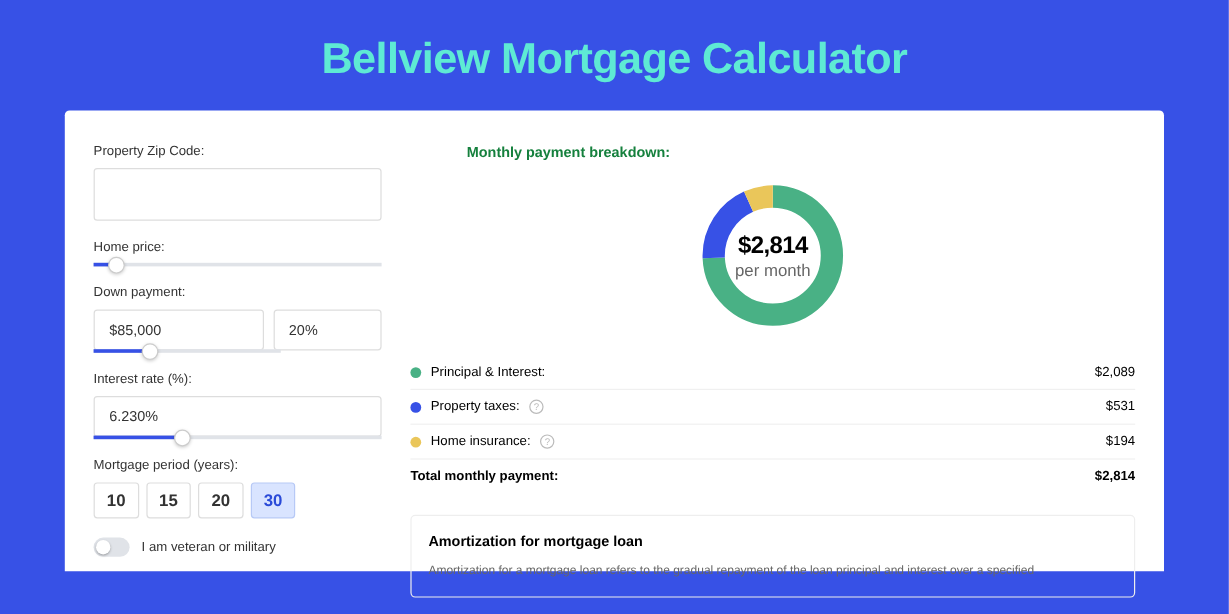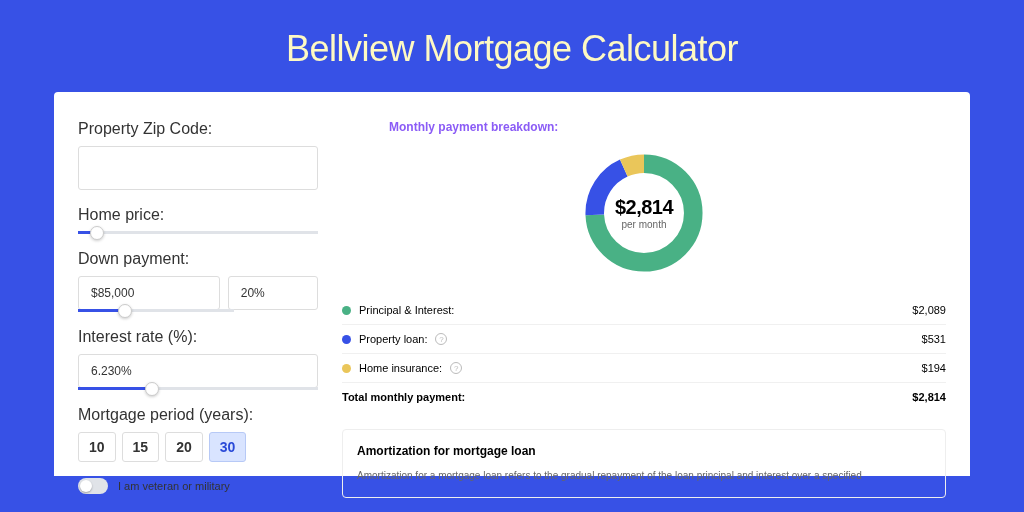--- a/index.html
+++ b/index.html
@@ -8,39 +8,39 @@
       background: #3751E6;
       width: 1024px;
       height: 512px;
       overflow: hidden;
     }
     .outer-frame {
       padding: 0 54px;
       height: 100%;
     }
     .page-title {
-      color: #fef9c3;
+      color: #5eead4;
       font-size: 36px;
-      font-weight: 400;
+      font-weight: 700;
       text-align: center;
       padding: 28px 0 22px;
       letter-spacing: -0.5px;
     }
     .card {
       background: #fff;
       border-radius: 4px 4px 0 0;
       display: flex;
       height: calc(100% - 128px);
       padding: 28px 24px 0;
       gap: 24px;
     }
     .left-col { width: 240px; flex-shrink: 0; }
     .right-col { flex: 1; }
     .field-label {
-      font-size: 16px;
+      font-size: 11px;
       color: #333;
       margin-bottom: 8px;
       display: block;
     }
     .field-group { margin-bottom: 16px; position: relative; }
     .text-input {
       width: 100%;
       border: 1px solid #ddd;
       border-radius: 3px;
       padding: 9px 12px;
@@ -101,41 +101,41 @@
       left: 2px; top: 2px;
       width: 12px; height: 12px;
       background: #fff;
       border-radius: 50%;
       box-shadow: 0 1px 2px rgba(0,0,0,0.3);
     }
     .toggle-label { font-size: 11px; color: #333; }
     .section-heading {
       font-size: 12px;
       font-weight: 700;
-      color: #8b5cf6;
+      color: #15803d;
       margin-bottom: 14px;
       padding-left: 47px;
     }
     .donut-wrap { display: flex; justify-content: center; margin-bottom: 18px; }
     .donut {
       position: relative;
       width: 130px;
       height: 130px;
     }
     .donut svg { width: 100%; height: 100%; transform: rotate(-90deg); }
     .donut-center {
       position: absolute;
       inset: 0;
       display: flex;
       flex-direction: column;
       align-items: center;
       justify-content: center;
     }
     .donut-amount { font-size: 20px; font-weight: 700; letter-spacing: -0.5px; }
-    .donut-sub { font-size: 10px; color: #666; }
+    .donut-sub { font-size: 14px; color: #666; }
     .breakdown-row {
       display: flex;
       align-items: center;
       justify-content: space-between;
       padding: 8px 0;
       border-bottom: 1px solid #f0f0f0;
       font-size: 11px;
     }
     .breakdown-row.total { font-weight: 700; border-bottom: none; }
     .bd-left { display: flex; align-items: center; gap: 8px; }
@@ -241,21 +241,21 @@
         <div class="bd-left">
           <span class="dot" style="background:#49B185"></span>
           <span>Principal &amp; Interest:</span>
         </div>
         <span>$2,089</span>
       </div>
 
       <div class="breakdown-row">
         <div class="bd-left">
           <span class="dot" style="background:#3751E6"></span>
-          <span>Property loan:</span>
+          <span>Property taxes:</span>
           <span class="info-icon">?</span>
         </div>
         <span>$531</span>
       </div>
 
       <div class="breakdown-row">
         <div class="bd-left">
           <span class="dot" style="background:#EAC65A"></span>
           <span>Home insurance:</span>
           <span class="info-icon">?</span>

